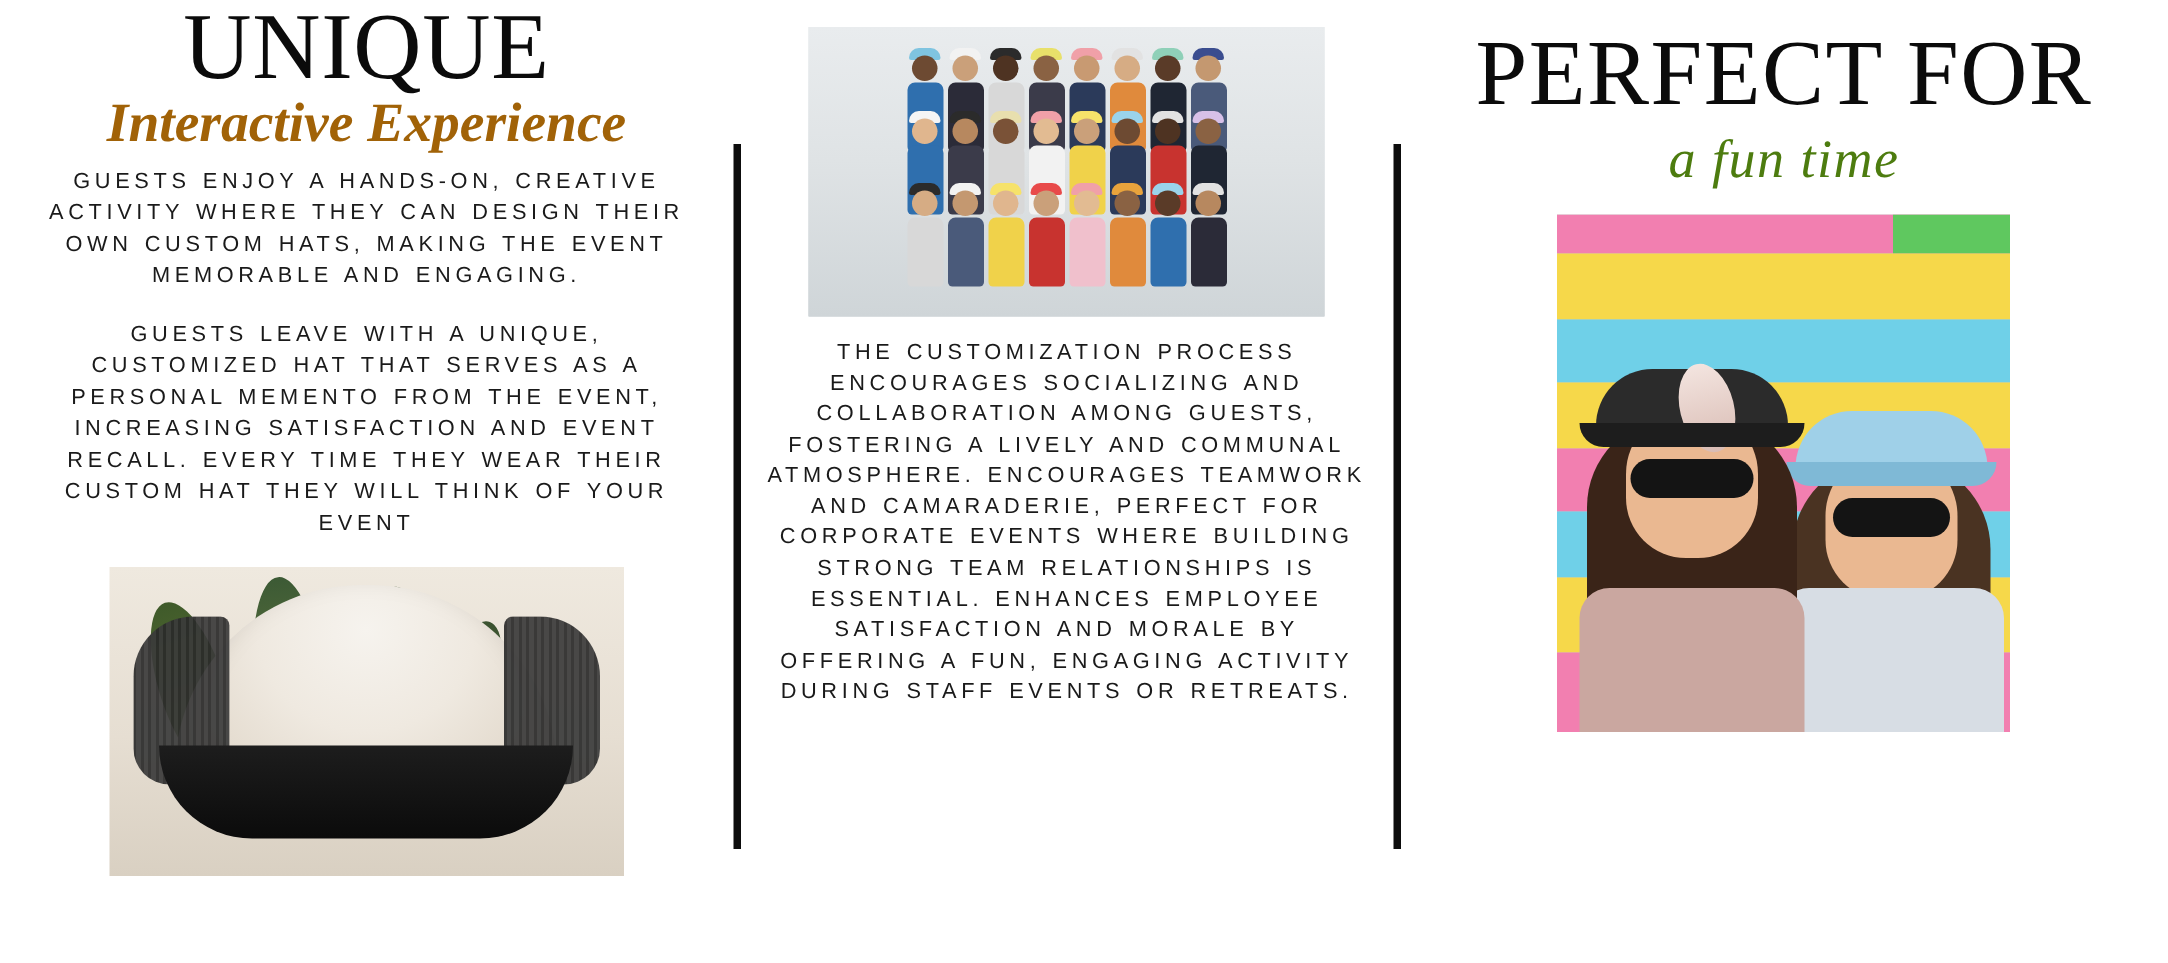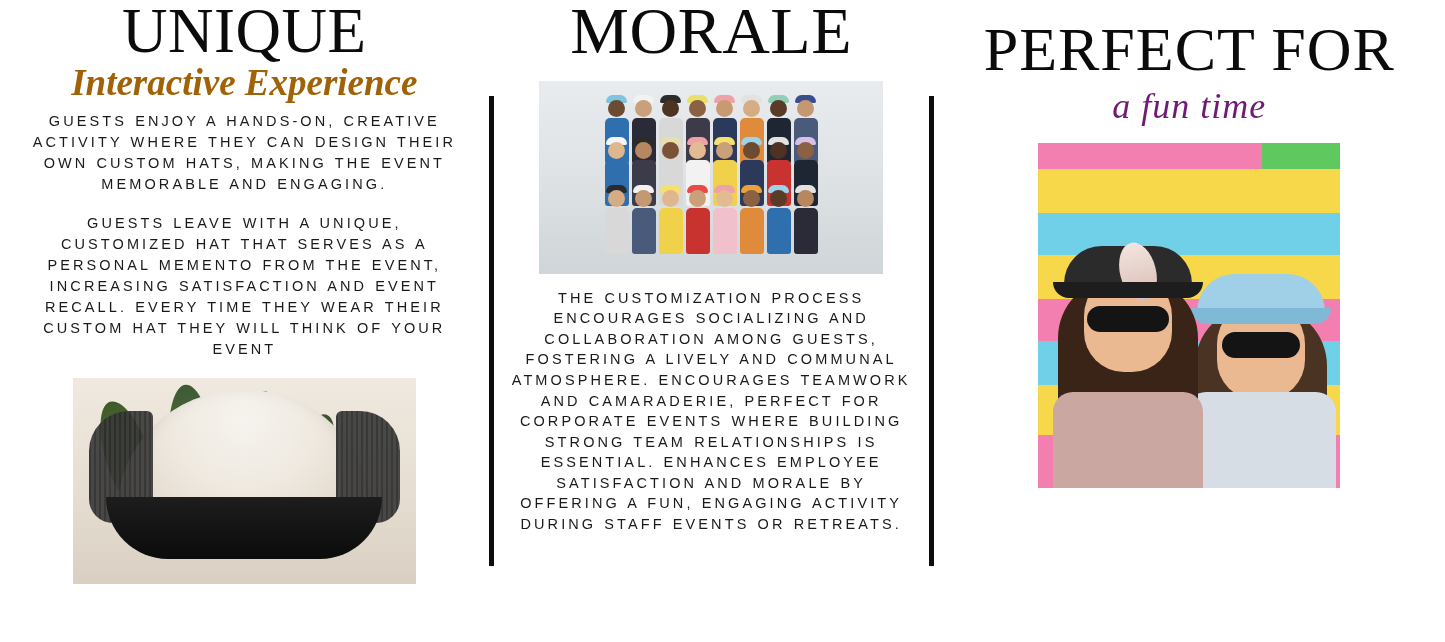--- a/index.html
+++ b/index.html
@@ -69,21 +69,21 @@
   .script-sub.small { font-size: 34px; }
 
   .script-hand {
     font-family: "Liberation Serif", serif;
     font-style: italic;
     font-weight: 400;
     text-align: center;
     font-size: 36px;
     margin: 6px 0 2px 0;
     letter-spacing: 1px;
-    color: #701a75;
+    color: #4d7c0f;
   }
 
   
   .body-text {
     text-align: center;
     font-size: 14.5px;
     letter-spacing: 3.1px;
     line-height: 1.45;
     color: #1a1a1a;
     margin: 0;
@@ -304,21 +304,20 @@
       <div class="hat-mesh-r"></div>
       <div class="hat-chain"></div>
       <div class="hat-brim"></div>
 
     </div>
   </div>
 
   <div class="divider"></div>
 
   <div class="col col-2">
-    <h1 class="serif-title t2">MORALE</h1>
 
     <div class="photo photo-group">
       <div class="gp-wall"></div>
 
       <div class="gp-row r1">
         <div class="person">
             <div class="cap" style="background:#7fc4e0"></div>
             <div class="head" style="background:#6d4a32"></div>
             <div class="torso" style="background:#2f6fae"></div>
           </div>

